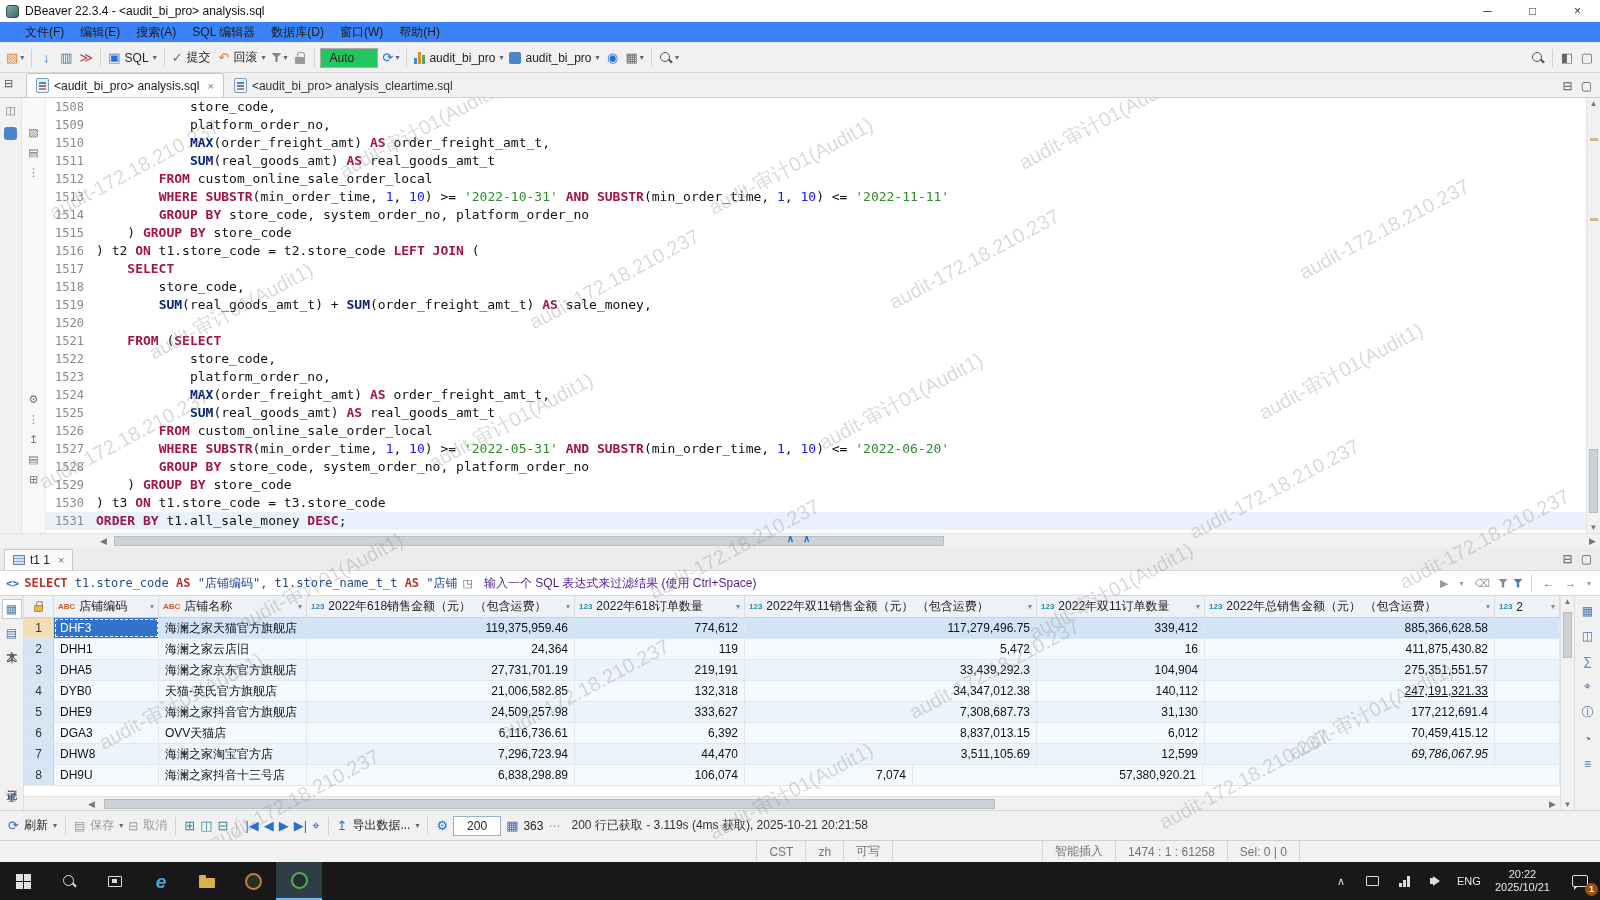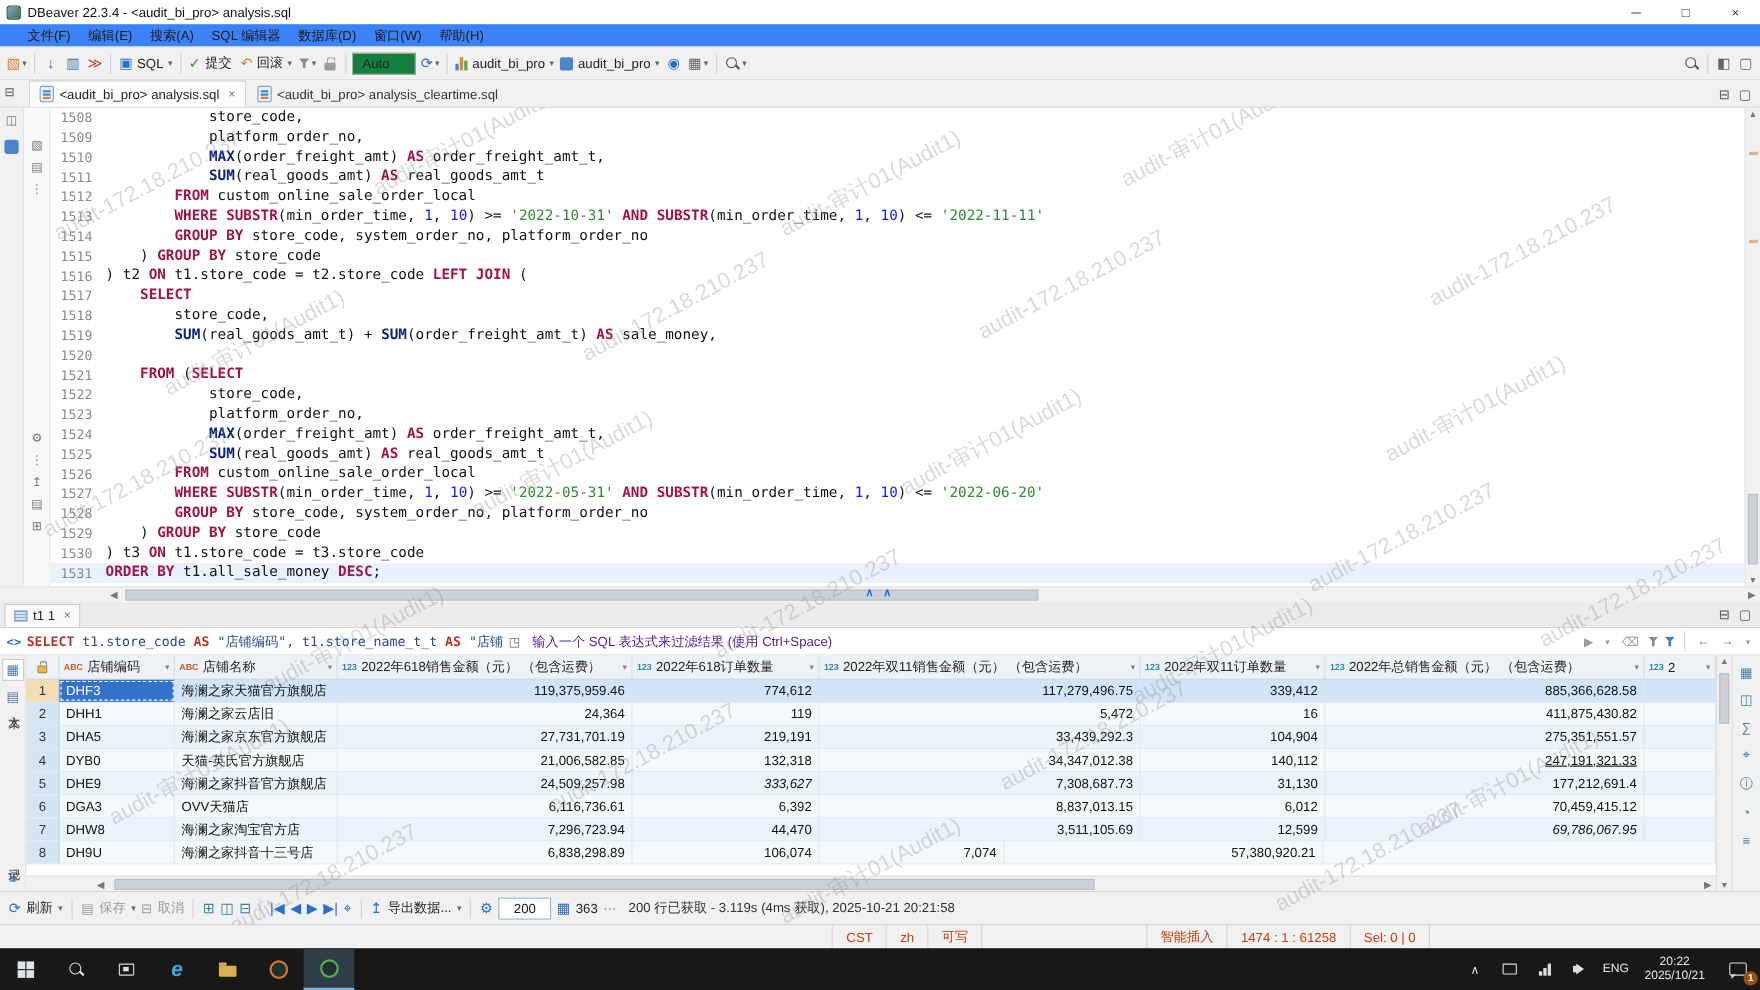--- a/index.html
+++ b/index.html
@@ -17,21 +17,21 @@
 
 .menubar{height:21px;background:#3b82f6;display:flex;align-items:center;padding-left:17px;flex:0 0 auto;border-bottom:1px solid #e6e6e6}
 .menu-item{padding:0 8px;color:#1a1a1a}
 
 
 .toolbar{height:30px;background:#f1f1f1;border-bottom:1px solid #d9d9d9;display:flex;align-items:center;padding:0 4px;gap:2px;flex:0 0 auto}
 .tbi{min-width:18px;height:22px;display:flex;align-items:center;justify-content:center;font-size:13px;padding:0 2px;gap:2px}
 .tsep{width:1px;height:18px;background:#d2d2d2;margin:0 3px}
 .tcaret{font-size:8px;color:#666}
 .tlabel{font-size:12px;color:#222;padding:0 2px}
-.combo{height:20px;background:#15803d;border:1px solid #adadad;display:flex;align-items:center;padding:0 8px;font-size:12px;min-width:58px}
+.combo{height:20px;background:#22c55e;border:1px solid #adadad;display:flex;align-items:center;padding:0 8px;font-size:12px;min-width:58px}
 .c-or{color:#dd7f2b}.c-bl{color:#2a6fd0}.c-gr{color:#3d8f3d}.c-rd{color:#c24040}.c-gy{color:#666}.c-tl{color:#3b7e9e}
 .bars{display:inline-flex;align-items:flex-end;gap:1px;height:12px}
 .bars i{display:block;width:3px}
 .bars i:nth-child(1){height:6px;background:#4a86c8}
 .bars i:nth-child(2){height:12px;background:#d98f2f}
 .bars i:nth-child(3){height:9px;background:#58a75c}
 .dbsq{width:12px;height:12px;background:#4a86c8;border-radius:2px}
 .mag{position:relative;width:14px;height:14px;display:inline-block}
 .mag::before{content:"";position:absolute;left:1px;top:1px;width:8px;height:8px;border:1.6px solid #555;border-radius:50%}
 .mag::after{content:"";position:absolute;left:9px;top:9px;width:5px;height:1.6px;background:#555;transform:rotate(45deg)}
@@ -132,21 +132,21 @@
 
 
 .res-toolbar{height:30px;background:#f1f1f1;border-top:1px solid #d5d5d5;display:flex;align-items:center;padding:0 8px;gap:5px;flex:0 0 auto;font-size:12px}
 .rt-ic{color:#2a6fd0;font-size:13px}
 .rt-ic.teal{color:#3b7e9e}
 .gray{color:#9a9a9a}
 .fetch-input{width:48px;height:20px;border:1px solid #9ab0c8;background:#fff;display:flex;align-items:center;justify-content:center}
 .rt-status{color:#333;margin-left:6px;white-space:nowrap}
 
 
-.statusbar{height:22px;background:#f1f1f1;border-top:1px solid #d0d0d0;display:flex;align-items:flex-end;flex:0 0 auto;font-size:12px;color:#c2410c}
+.statusbar{height:22px;background:#f1f1f1;border-top:1px solid #d0d0d0;display:flex;align-items:flex-end;flex:0 0 auto;font-size:12px;color:#737373}
 .sb-cluster{margin-left:auto;margin-right:300px;display:flex;height:100%;align-items:center}
 .sb-cell{padding:0 12px;border-left:1px solid #d6d6d6;height:100%;display:flex;align-items:center;white-space:nowrap}
 .sb-cell:last-child{border-right:1px solid #d6d6d6}
 
 
 .taskbar{height:38px;background:#181818;display:flex;align-items:stretch;flex:0 0 auto}
 .tb-btn{width:46px;display:flex;align-items:center;justify-content:center;position:relative}
 .tb-btn.active{background:#2f3d47;border-bottom:2px solid #76b9ed}
 .winlogo{display:grid;grid-template-columns:7px 7px;grid-template-rows:7px 7px;gap:1px}
 .winlogo i{background:#dfe3e6}
@@ -559,21 +559,21 @@
             <div class="gc num" style="width: 292px;">34,347,012.38</div>
             <div class="gc num" style="width: 168px;">140,112</div>
             <div class="gc num" style="width: 290px; text-decoration: underline;">247,191,321.33</div>
             <div class="gc" style="width: 60px; flex: 1 1 auto;"></div>
           </div>
           <div class="gr">
             <div class="rn">5</div>
             <div class="gc" style="width: 105px;">DHE9</div>
             <div class="gc" style="width: 148px;">海澜之家抖音官方旗舰店</div>
             <div class="gc num" style="width: 268px;">24,509,257.98</div>
-            <div class="gc num" style="width: 170px; font-style: italic;">333,627</div>
+            <div class="gc num" style="width: 170px;">333,627</div>
             <div class="gc num" style="width: 292px;">7,308,687.73</div>
             <div class="gc num" style="width: 168px;">31,130</div>
             <div class="gc num" style="width: 290px;">177,212,691.4</div>
             <div class="gc" style="width: 60px; flex: 1 1 auto;"></div>
           </div>
           <div class="gr alt">
             <div class="rn">6</div>
             <div class="gc" style="width: 105px;">DGA3</div>
             <div class="gc" style="width: 148px;">OVV天猫店</div>
             <div class="gc num" style="width: 268px;">6,116,736.61</div>

